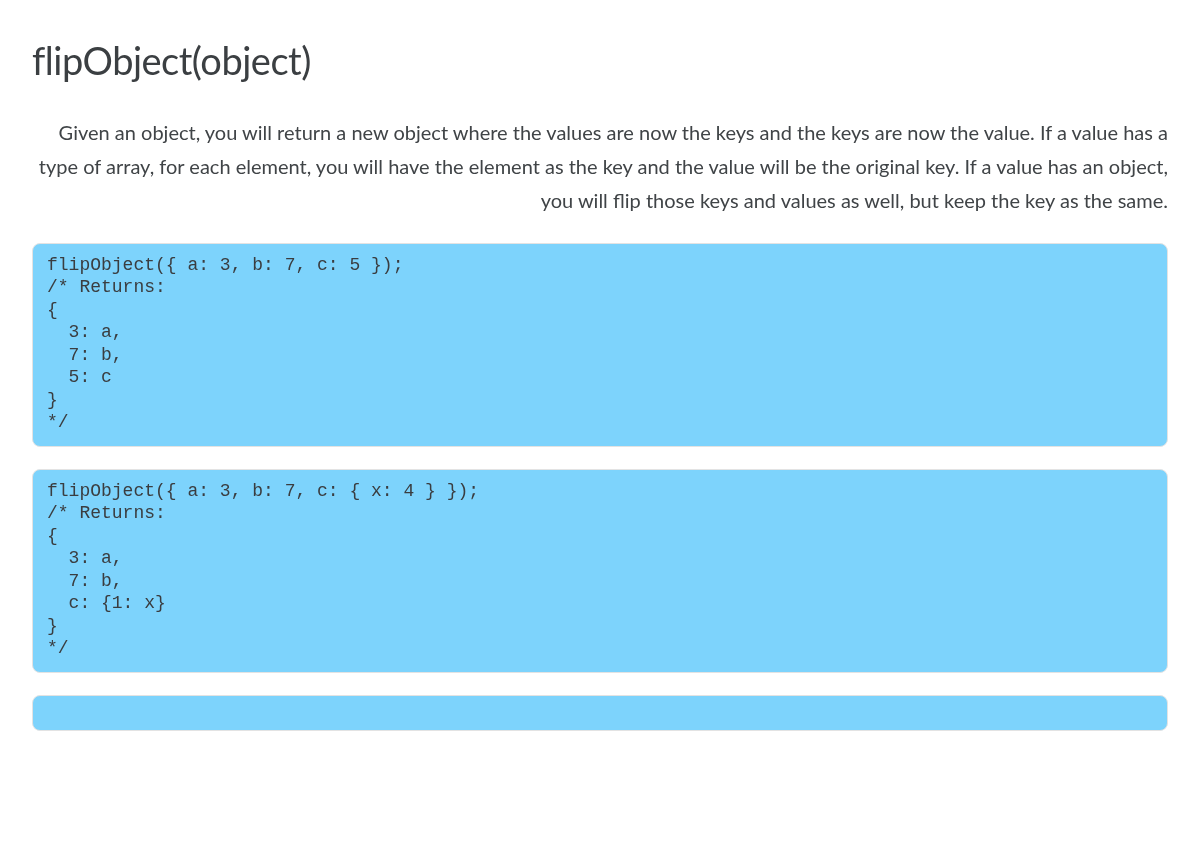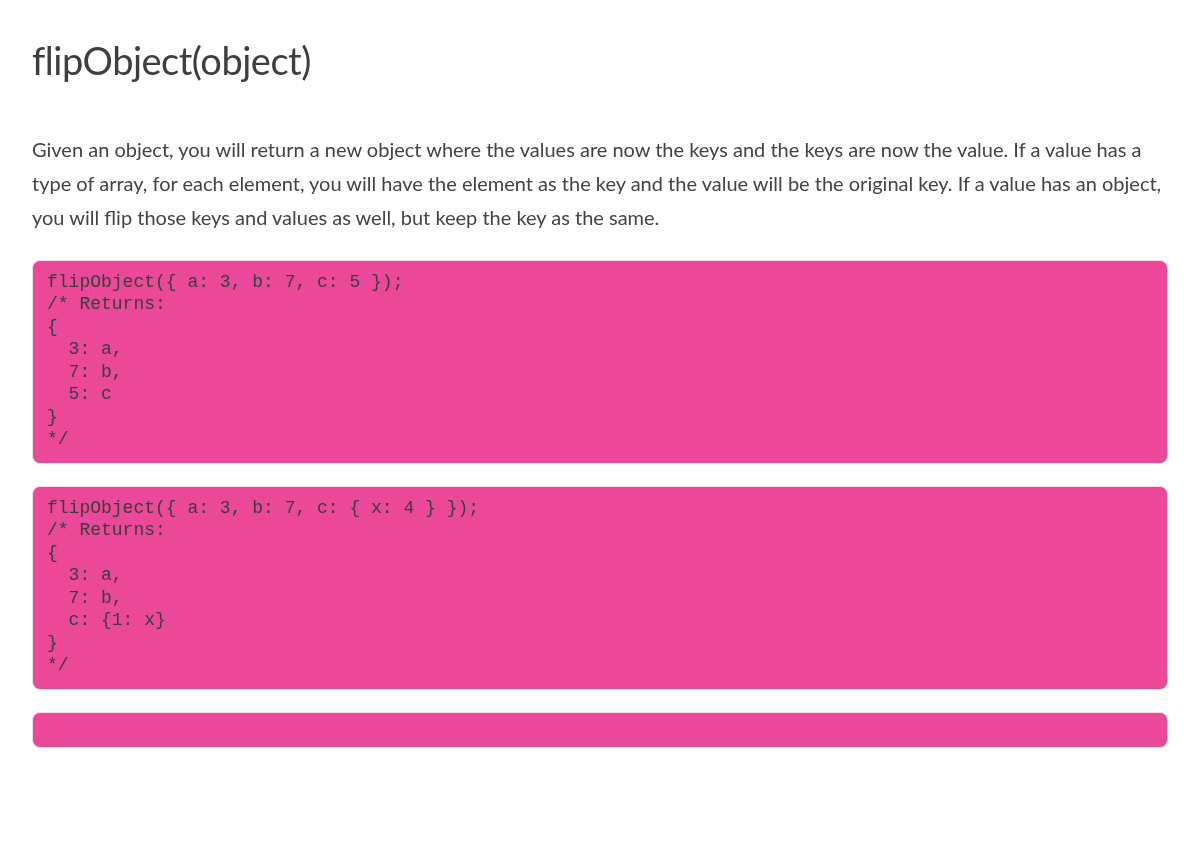--- a/index.html
+++ b/index.html
@@ -8,39 +8,40 @@
     font-family: "Lato", "Helvetica Neue", Helvetica, Arial, sans-serif;
     color: #3b3f42;
     background: #ffffff;
     font-size: 20px;
     line-height: 1.6;
     -webkit-font-smoothing: antialiased;
   }
   h1.title {
     font-size: 38px;
     font-weight: 400;
-    margin: 0 0 41px 0;
+    margin: 0 0 24px 0;
     color: #3b3f42;
     letter-spacing: -0.5px;
   }
   p.desc {
     font-size: 20px;
     color: #404447;
     margin: 0 0 26px 0;
     line-height: 1.7;
+    text-align: right;
   }
   pre.codeblock {
     border: 1px solid #e3e3e3;
     border-radius: 8px;
     padding: 10px 14px 12px 14px;
     font-family: Menlo, Consolas, "Liberation Mono", monospace;
     font-size: 18px;
     line-height: 1.25;
     color: #3a3d40;
-    background: #ec4899;
+    background: #7dd3fc;
     margin: 0 0 22px 0;
     white-space: pre;
     overflow-x: auto;
   }
   pre.codeblock.short {
     min-height: 14px;
     padding: 10px 14px;
   }
 </style>
 </head>

